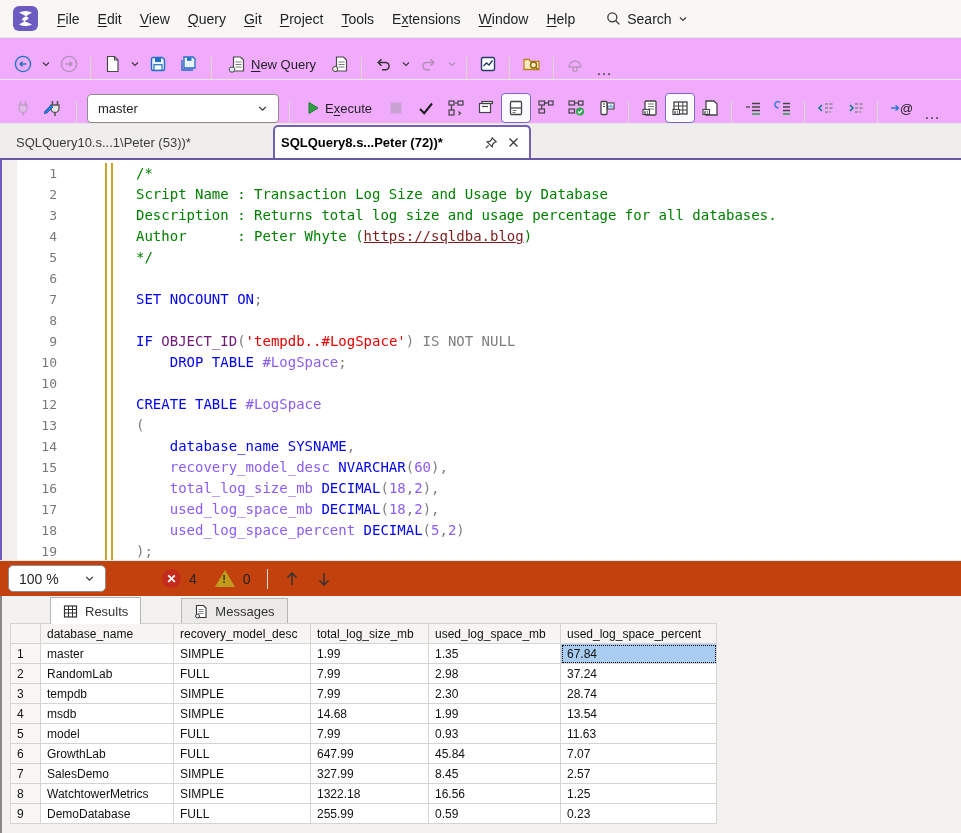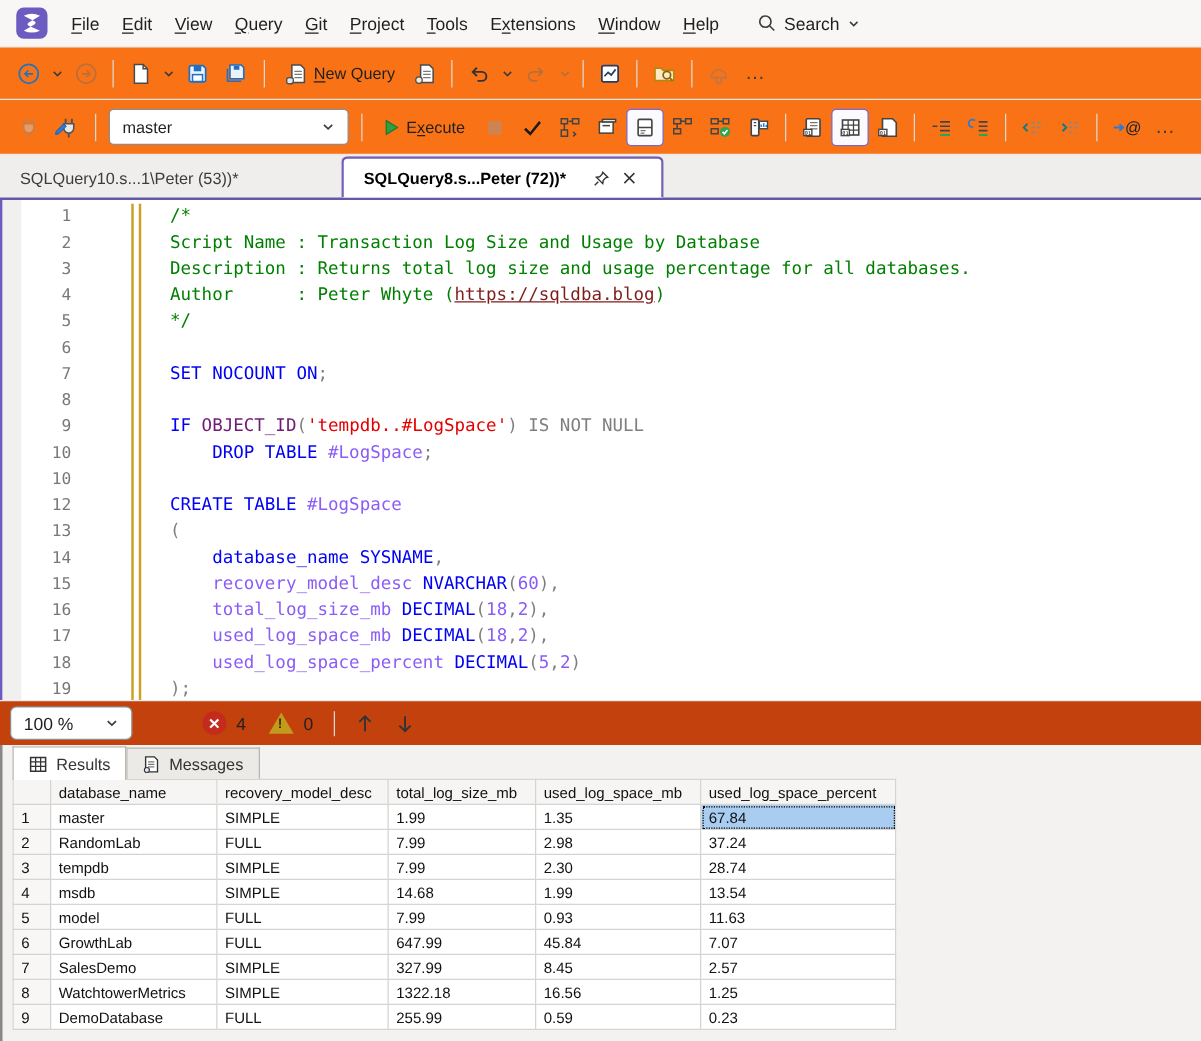--- a/index.html
+++ b/index.html
@@ -14,21 +14,21 @@
   .menubar {
     height:38px; display:flex; align-items:center;
     background:#f8f7f6; border-bottom:1px solid #e9e7e4;
     padding:0 10px; font-size:14px;
   }
   .logo-box { width:27px; height:27px; margin:0 9px 0 2px; flex:0 0 auto; }
   .menu-item { padding:5px 9px; border-radius:4px; cursor:default; white-space:nowrap; }
   .menu-search { display:flex; align-items:center; gap:6px; margin-left:14px; padding:4px 8px; }
   
   .toolbar {
-    display:flex; align-items:center; background:#f97316;
+    display:flex; align-items:flex-end; background:#f0abfc;
     border-bottom:1px solid #e9e7e4; padding:0 8px; font-size:13px;
   }
   .toolbar.row2 { height:42px; }
   .toolbar.row3 { height:44px; }
   .ibtn {
     height:30px; min-width:30px; display:flex; align-items:center; justify-content:center;
     gap:4px; padding:0 4px; border-radius:4px; border:1px solid transparent; cursor:default;
   }
   .ibtn.labelled { padding:0 8px; }
   .ibtn.toggled { border:1px solid #7a68c8; background:#fbfaff; }
@@ -45,21 +45,21 @@
     height:36px; background:#efeeec; display:flex; align-items:flex-end;
     border-bottom:2px solid #6558a6; padding-left:2px;
   }
   .doc-tab {
     height:31px; width:271px; display:flex; align-items:center; padding:0 14px;
     font-size:13px; color:#3c3c3c; white-space:nowrap; overflow:hidden;
   }
   .doc-tab + .doc-tab { border-left:1px solid #e2e0dd; }
   .doc-tab.active {
     height:33px; width:258px; background:#fff; border:2px solid #7160b4; border-bottom:none;
-    border-radius:5px 5px 0 0; font-weight:bold; color:#000; padding:0 16px;
+    border-radius:5px 5px 0 0; font-weight:bold; color:#000; padding:0 6px;
   }
   .doc-tab .tab-label { flex:1 1 auto; overflow:hidden; text-overflow:ellipsis; }
   .tab-ico { display:flex; align-items:center; justify-content:center; width:20px; height:20px; border-radius:3px; margin-left:2px; }
   
   .editor {
     position:relative; height:400px; background:#fff; overflow:hidden;
     border-left:2px solid #6c5bc0;
   }
   .margin-strip { position:absolute; left:0; top:0; width:15px; height:100%; background:#f1f0ef; }
   .line-numbers {
@@ -96,21 +96,21 @@
   .warn-tri { width:0; height:0; border-left:10px solid transparent; border-right:10px solid transparent;
     border-bottom:17px solid #c19a1e; position:relative; margin-left:10px; }
   .warn-tri::after { content:"!"; position:absolute; left:-2.5px; top:3px; font-size:11px; font-weight:bold; color:#3d2f00; }
   .count-txt { font-size:14px; color:#222; }
   .status-sep { width:1px; height:20px; background:#dcd9d5; margin:0 8px; }
   
   .results { height:237px; background:#f3f2f0; border-left:2px solid #8b8782; }
   .rtabs { height:27px; display:flex; align-items:flex-end; padding-left:8px; gap:0; }
   .rtab {
     height:25px; display:flex; align-items:center; gap:7px; padding:0 12px; font-size:13px;
-    border:1px solid #b9b6b1; border-bottom:none; background:#eceae7; color:#333;
+    border:1px solid #b9b6b1; border-bottom:none; background:#eceae7; color:#333;margin-left:40px;
   }
   .rtab.active { background:#fff; height:27px; margin-bottom:-1px; z-index:2; }
   .grid-wrap { padding:0 0 0 8px; }
   table.grid { border-collapse:collapse; background:#fff; font-size:12px; table-layout:fixed; }
   table.grid col:nth-child(1){ width:30px; }
   table.grid col:nth-child(2){ width:133px; }
   table.grid col:nth-child(3){ width:137px; }
   table.grid col:nth-child(4){ width:118px; }
   table.grid col:nth-child(5){ width:132px; }
   table.grid col:nth-child(6){ width:156px; }

